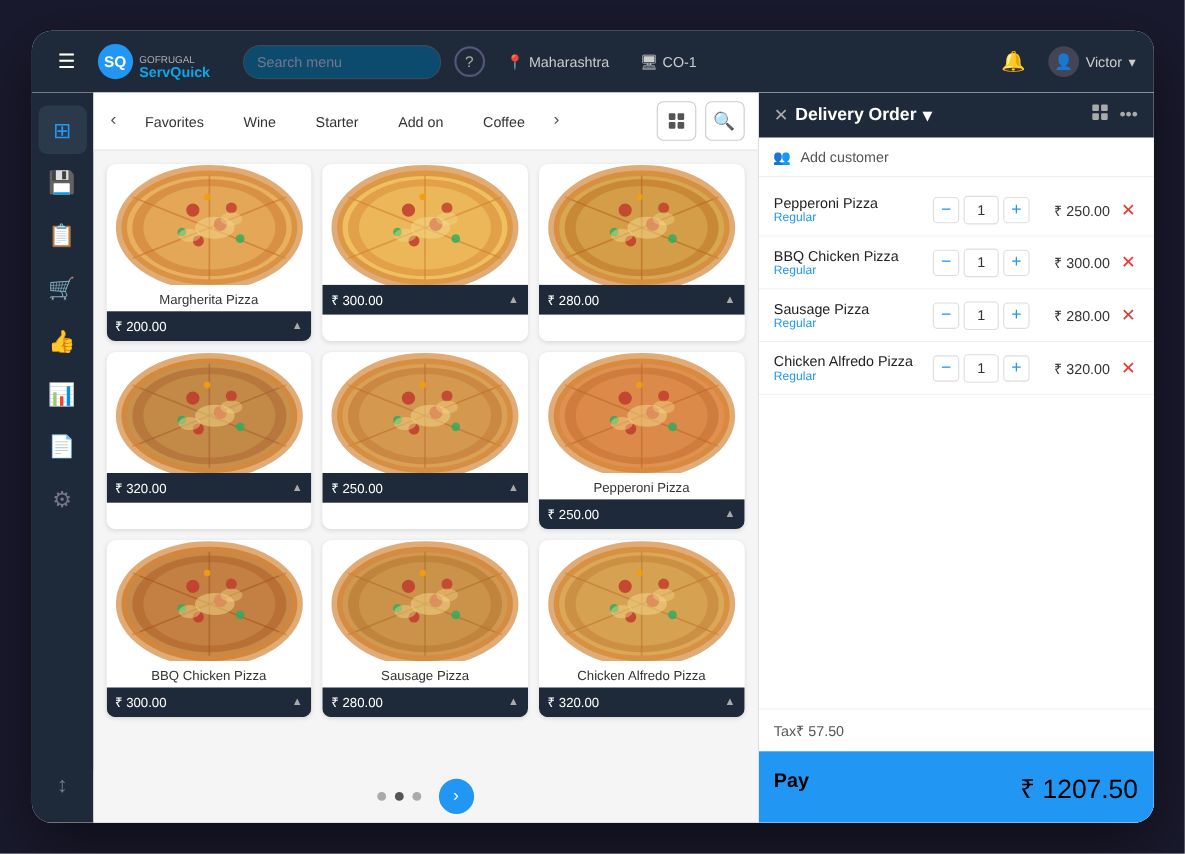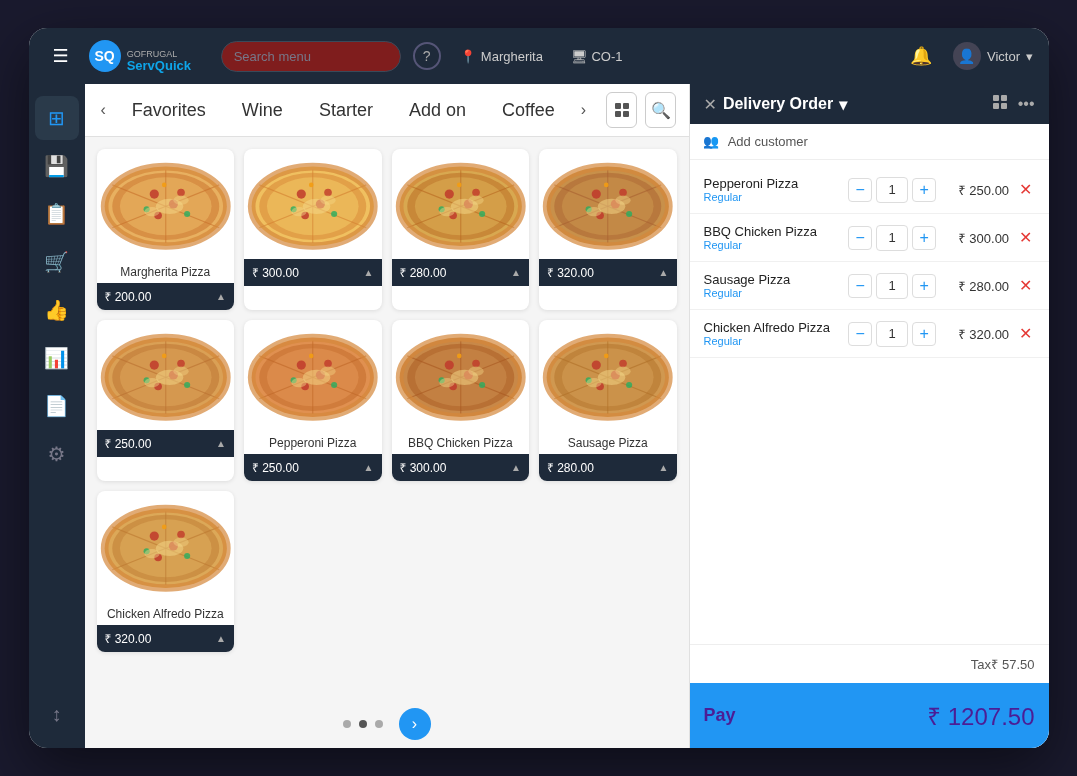--- a/index.html
+++ b/index.html
@@ -71,21 +71,21 @@
     }
     .search-bar {
       flex: 0 0 180px;
       position: relative;
     }
     .search-bar input {
       width: 100%;
       padding: 7px 12px;
       border-radius: 20px;
       border: 1px solid #3a4a5a;
-      background: #7f1d1d;
+      background: #0c4a6e;
       color: #ccc;
       font-size: 13px;
       outline: none;
     }
     .search-bar input::placeholder { color: #778; }
     .help-icon {
       width: 28px;
       height: 28px;
       border-radius: 50%;
       border: 2px solid #557;
@@ -193,21 +193,21 @@
       background: none;
       border: none;
       cursor: pointer;
       font-size: 16px;
       color: #555;
       padding: 4px;
     }
     .cat-tab {
       padding: 6px 14px;
       border-radius: 20px;
-      font-size: 18px;
+      font-size: 13px;
       cursor: pointer;
       color: #333;
       background: none;
       border: none;
       white-space: nowrap;
     }
     .cat-spacer { flex: 1; }
     .cat-icon-btn {
       width: 36px;
       height: 36px;
@@ -221,21 +221,21 @@
       background: #fff;
       font-size: 16px;
     }
 
     
     .pizza-grid {
       flex: 1;
       overflow-y: auto;
       padding: 12px;
       display: grid;
-      grid-template-columns: repeat(4, 1fr);
+      grid-template-columns: repeat(3, 1fr);
       gap: 10px;
       align-content: start;
     }
     .pizza-card {
       background: #fff;
       border-radius: 8px;
       overflow: hidden;
       box-shadow: 0 1px 4px rgba(0,0,0,0.1);
       cursor: pointer;
     }
@@ -414,37 +414,36 @@
       font-size: 16px;
       cursor: pointer;
       padding: 0 2px;
     }
     .order-footer {
       flex-shrink: 0;
       border-top: 1px solid #eee;
     }
     .tax-row {
       display: flex;
-      justify-content: flex-end;
+      justify-content: flex-start;
       align-items: center;
       padding: 10px 14px;
       font-size: 13px;
       color: #555;
     }
     .pay-btn {
       background: #2196f3;
-      color: #4c1d95;
+      color: #000000;
       border: none;
       width: 100%;
       padding: 16px 14px;
       font-size: 22px;
       font-weight: bold;
       cursor: pointer;
       display: flex;
-      align-items: center;
       justify-content: space-between;
     }
     .pay-btn .pay-label { font-size: 18px; font-weight: 600; }
     .pay-btn .pay-amount { font-size: 24px; font-weight: normal; }
   </style>
 </head>
 <body>
 
 <div class="device-frame">
 
@@ -460,21 +459,21 @@
     </div>
 
     <div class="search-bar">
       <input type="text" placeholder="Search menu" style="">
     </div>
 
     <div class="help-icon">?</div>
 
     <div class="header-location">
       <span style="color:#e53935;">📍</span>
-      <span>Margherita</span>
+      <span>Maharashtra</span>
     </div>
 
     <div class="header-co">
       <span>🖥</span>
       <span>CO-1</span>
     </div>
 
     <div class="spacer"></div>
 
     <div class="header-bell">🔔</div>

